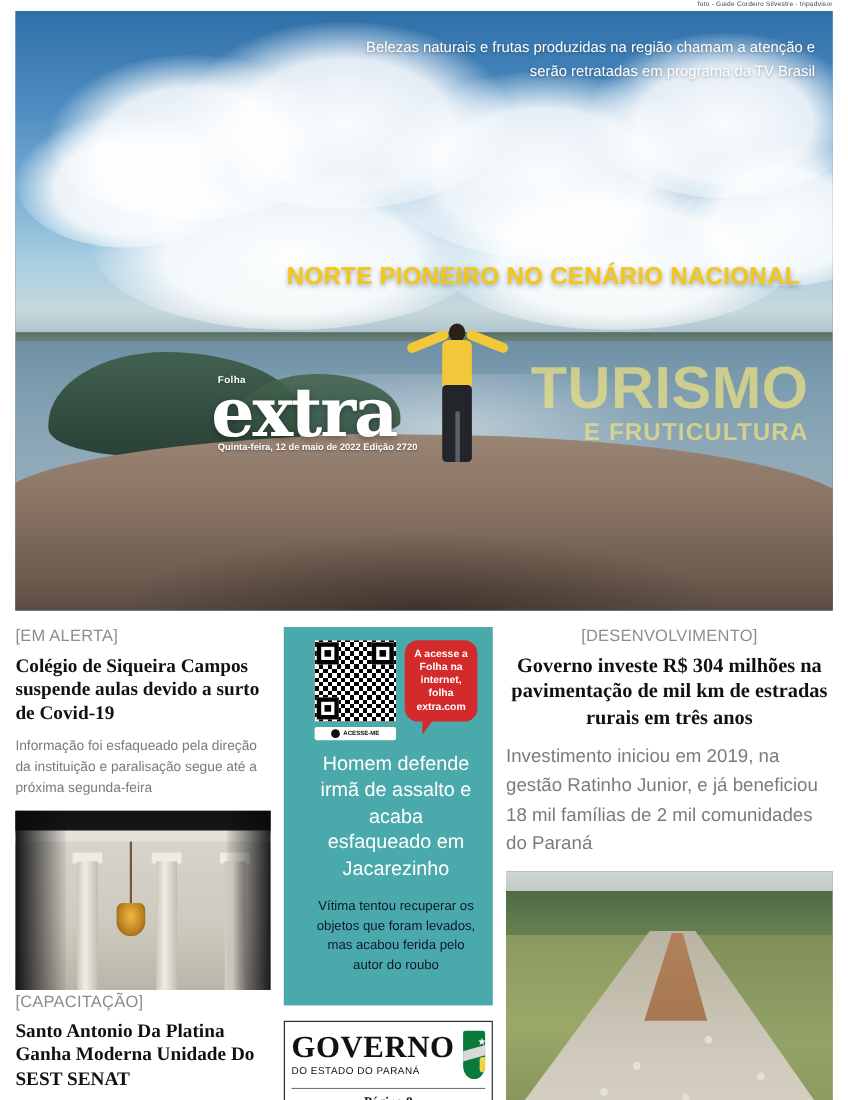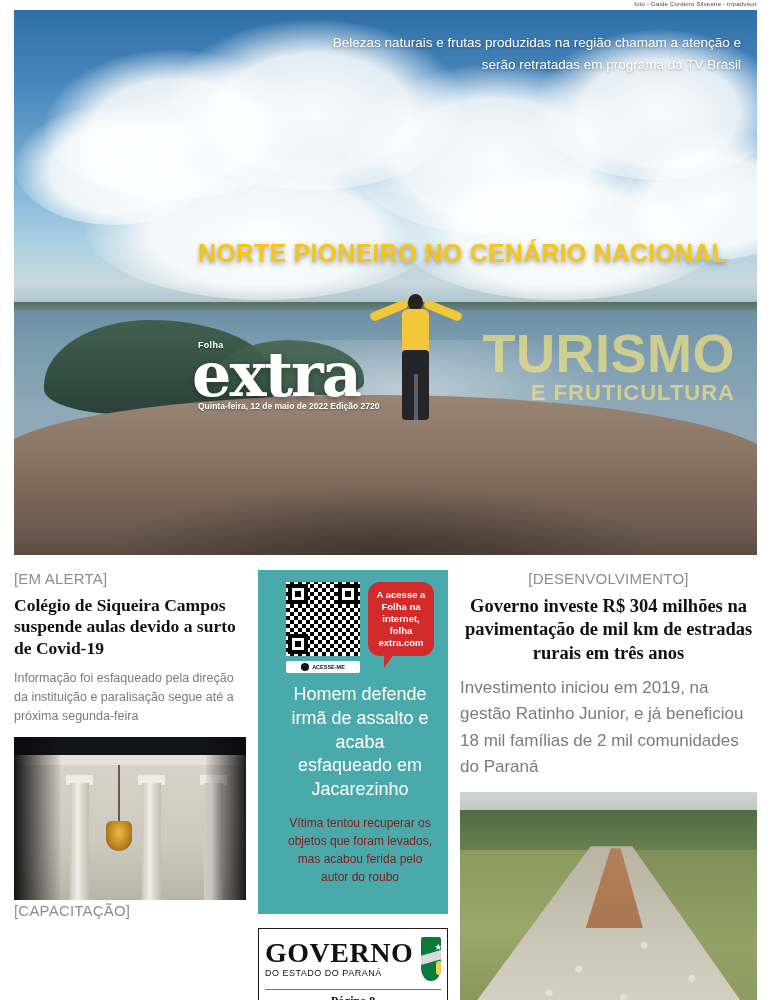--- a/index.html
+++ b/index.html
@@ -208,21 +208,21 @@
     line-height: 1.65;
     text-shadow: 0 1px 3px rgba(0,0,0,0.35);
   }
   .hero-head {
     position: absolute;
     right: 30px;
     top: 228px;
     text-align: right;
     color: #f5c518;
     font-weight: bold;
-    font-size: 25px;
+    font-size: 22px;
     line-height: 1.2;
     letter-spacing: 0.2px;
     text-shadow: 0 2px 5px rgba(0,0,0,0.35);
     padding-left: 16px;
   }
   .hero-big {
     position: absolute;
     right: 22px;
     top: 318px;
     text-align: right;
@@ -497,21 +497,21 @@
   }
   .teal-head {
     font-size: 18px;
     line-height: 1.32;
     font-weight: normal;
     margin: 2px 0 12px 0;
   }
   .teal-sub {
     font-size: 12px;
     line-height: 1.5;
-    color: #7f1d1d;
+    color: #0f172a;
   }
 
   
   .gov-box {
     margin-top: 14px;
     width: 190px;
     border: 1px solid #1b1b1b;
     box-sizing: border-box;
     background: #fff;
     text-align: center;
@@ -709,20 +709,21 @@
       <div class="pb-col" style="left:190px"></div>
       <div class="pb-lamp-wire"></div>
       <div class="pb-lamp"></div>
       <div class="pb-dark-left"></div>
       <div class="pb-dark-right"></div>
     </div>
   </div>
 
   <div class="bottom-left">
     <div class="kicker">[CAPACITAÇÃO]</div>
+    <h2 class="headline">Santo Antonio Da Platina Ganha Moderna Unidade Do SEST SENAT</h2>
   </div>
 
   <div class="col-mid">
     <div class="teal-box">
       <div class="qr-row">
         <div class="qr-block">
           <div class="qr-code">
             <div class="qr-eye tl">
                 <i></i>
               </div>

